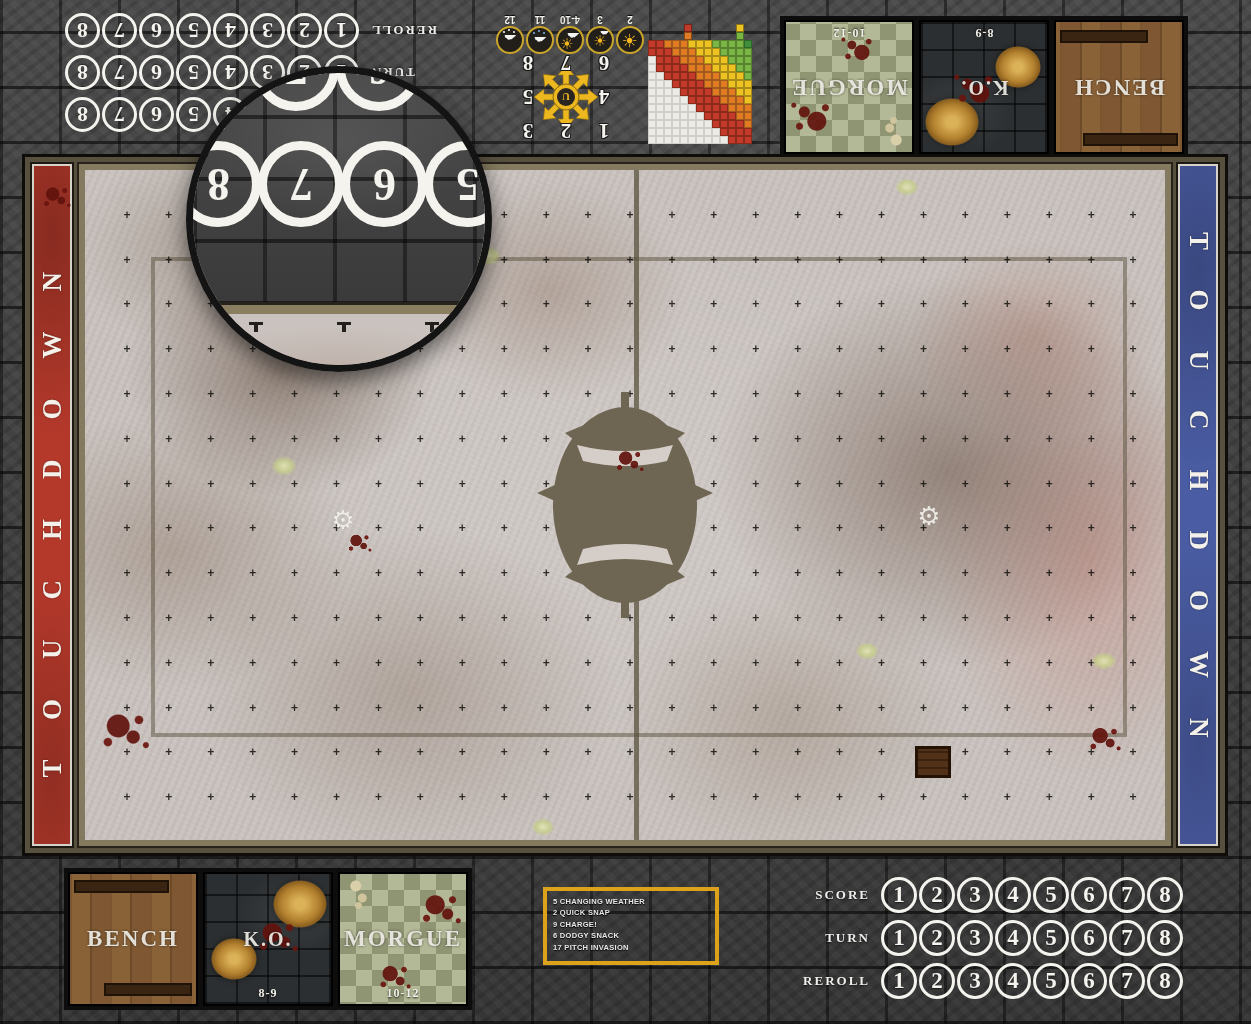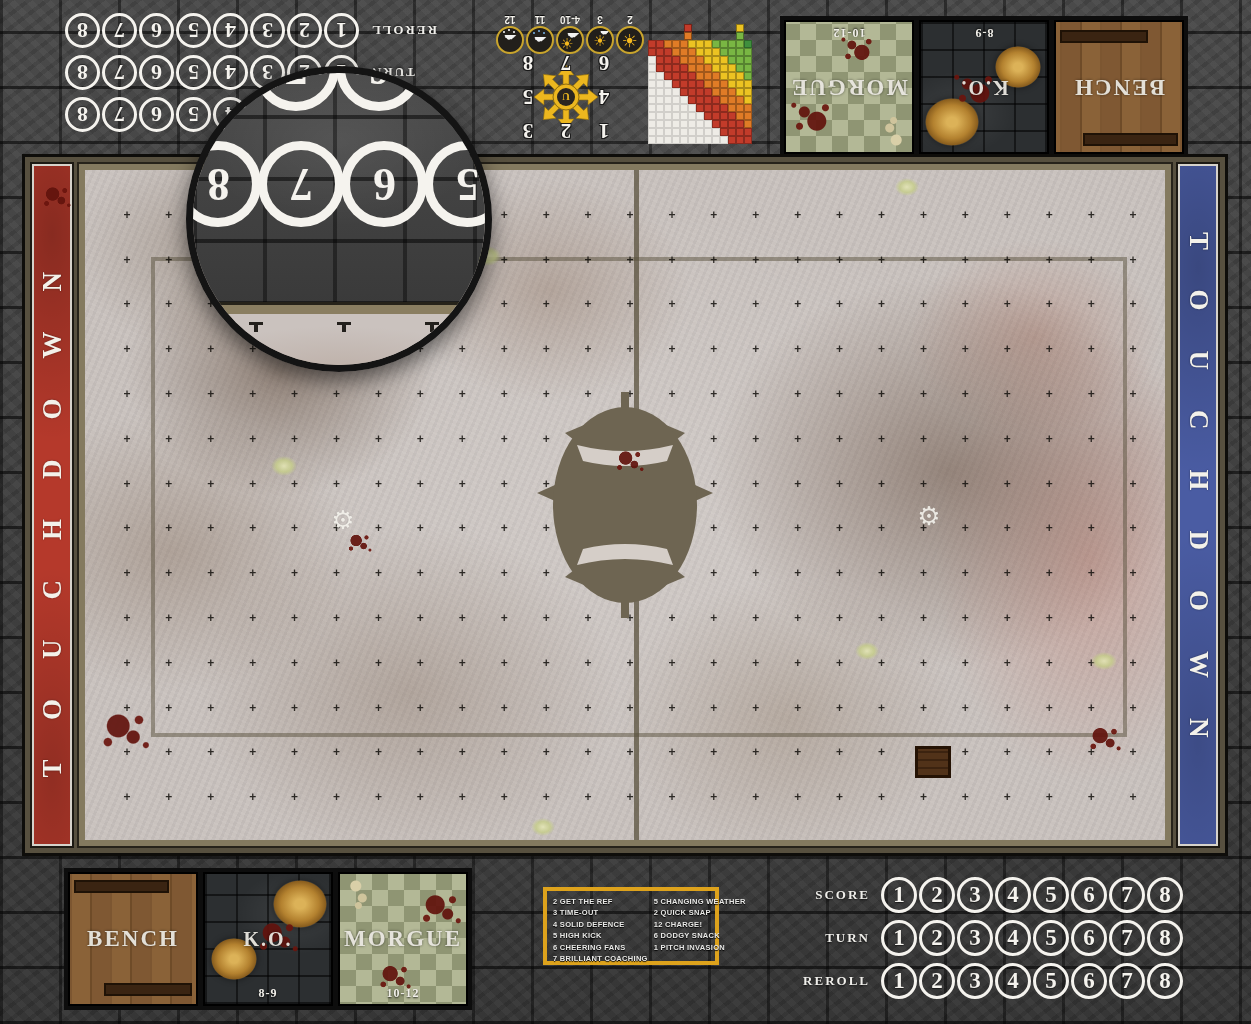--- a/index.html
+++ b/index.html
@@ -920,34 +920,26 @@
     <div class="dug-box box-morgue">
       <div class="skeleton" style="left:8px;top:6px;"></div>
       <div class="blood" style="right:2px;top:14px;"></div>
       <div class="blood" style="left:30px;bottom:6px;transform:scale(.8);"></div>
       <div class="dug-label">MORGUE</div>
       <div class="dug-range">10-12</div>
     </div>
   </div>
 
   <div class="kickoff">
-    <div class="ko-col" id="kickoff-left">
-        <div>2 GET THE REF</div>
-        <div>3 TIME-OUT</div>
-        <div>4 SOLID DEFENCE</div>
-        <div>5 HIGH KICK</div>
-        <div>6 CHEERING FANS</div>
-        <div>7 BRILLIANT COACHING</div>
-      </div>
     <div class="ko-col" id="kickoff-right">
         <div>5 CHANGING WEATHER</div>
         <div>2 QUICK SNAP</div>
-        <div>12 CHARGE!</div>
+        <div>9 CHARGE!</div>
         <div>6 DODGY SNACK</div>
-        <div>1 PITCH INVASION</div>
+        <div>17 PITCH INVASION</div>
       </div>
   </div>
 
   <div class="tracker" id="tracker-bottom">
       <div class="tracker-row">
         <div class="t-label">SCORE</div>
         <div class="num-circle">1</div>
         <div class="num-circle">2</div>
         <div class="num-circle">3</div>
         <div class="num-circle">4</div>

